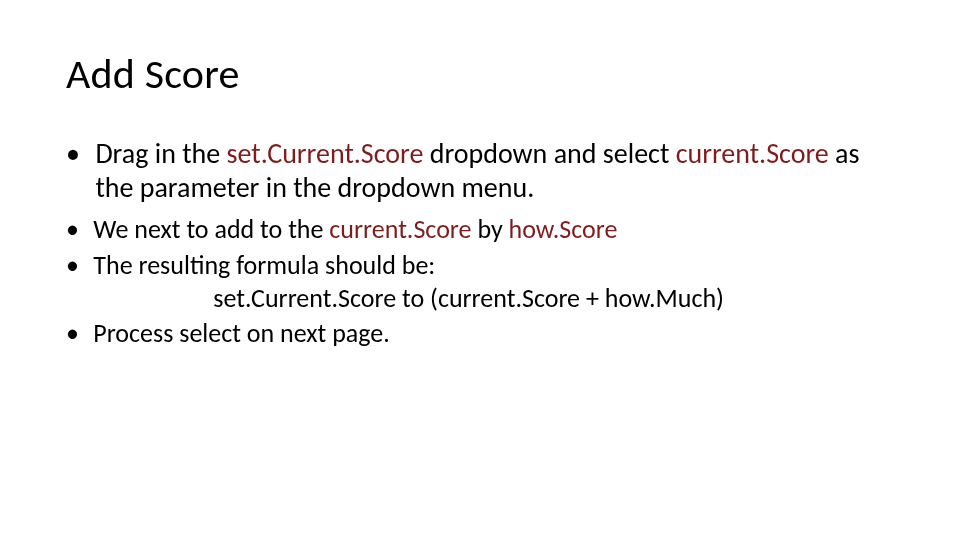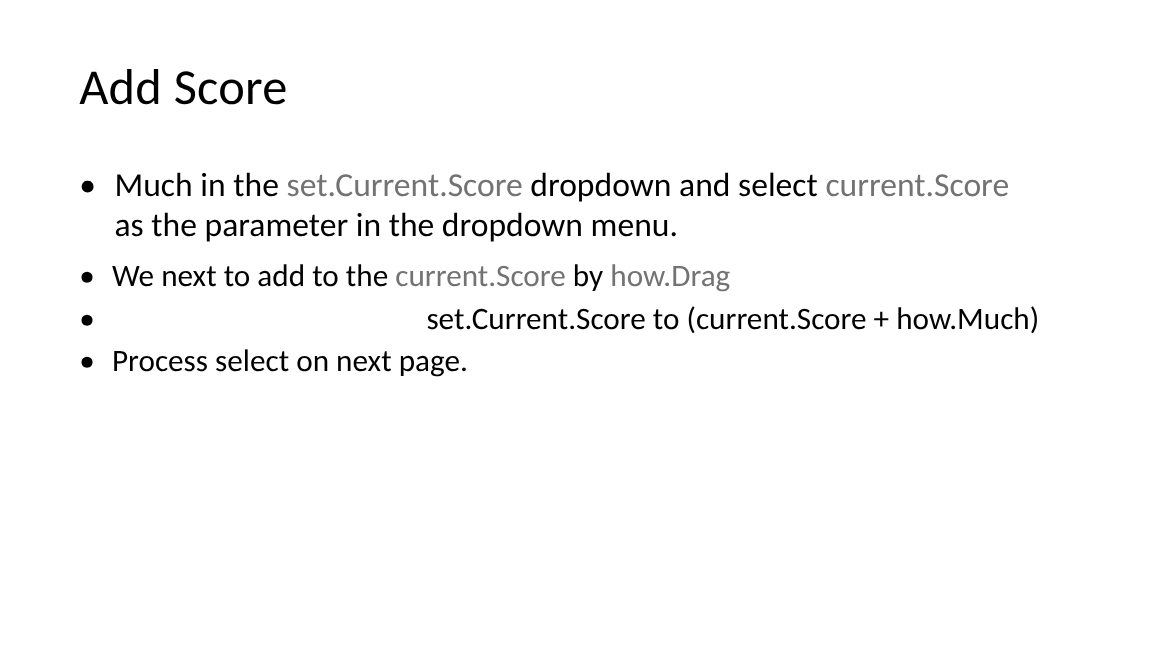--- a/index.html
+++ b/index.html
@@ -8,21 +8,21 @@
     width: 960px;
     height: 540px;
     background: #ffffff;
     font-family: "Calibri", "Segoe UI", Arial, sans-serif;
     color: #000000;
   }
   .slide {
     box-sizing: border-box;
     width: 960px;
     height: 440px;
-    padding: 48px 94px 0 66px;
+    padding: 48px 70px 0 66px;
     position: relative;
   }
   .title {
     font-size: 42px;
     font-weight: 400;
     margin: 0 0 38px 0;
     letter-spacing: 0.2px;
   }
   .body {
     font-size: 28px;
@@ -45,55 +45,55 @@
     flex: 0 0 auto;
     width: 1.05em;
     text-align: left;
   }
   .txt {
     flex: 1 1 auto;
   }
   .txt .line {
     display: block;
   }
-  .red { color: #737373; }
+  .red { color: #7f1d1d; }
   .indent {
     display: block;
     padding-left: 120px;
-    text-align: right;
   }
 </style>
 </head>
 <body>
 
 <div class="slide">
 
   <h1 class="title">Add Score</h1>
 
   <div class="body">
 
     <div class="bullet-large">
       <span class="dot">•</span>
       <span class="txt">
-        <span>Much in the </span><span class="red">set.Current.Score</span><span> dropdown and select </span><span class="red">current.Score</span><span> as the parameter in the dropdown menu.</span>
+        <span>Drag in the </span><span class="red">set.Current.Score</span><span> dropdown and select </span><span class="red">current.Score</span><span> as the parameter in the dropdown menu.</span>
       </span>
     </div>
 
     <div class="sub">
 
       <div class="bullet-small">
         <span class="dot">•</span>
         <span class="txt">
-          <span>We next to add to the </span><span class="red">current.Score</span><span> by </span><span class="red">how.Drag</span>
+          <span>We next to add to the </span><span class="red">current.Score</span><span> by </span><span class="red">how.Score</span>
         </span>
       </div>
 
       <div class="bullet-small">
         <span class="dot">•</span>
         <span class="txt">
+          <span class="line">The resulting formula should be:</span>
           <span class="indent">set.Current.Score to (current.Score + how.Much)</span>
         </span>
       </div>
 
       <div class="bullet-small">
         <span class="dot">•</span>
         <span class="txt">Process select on next page.</span>
       </div>
 
     </div>

